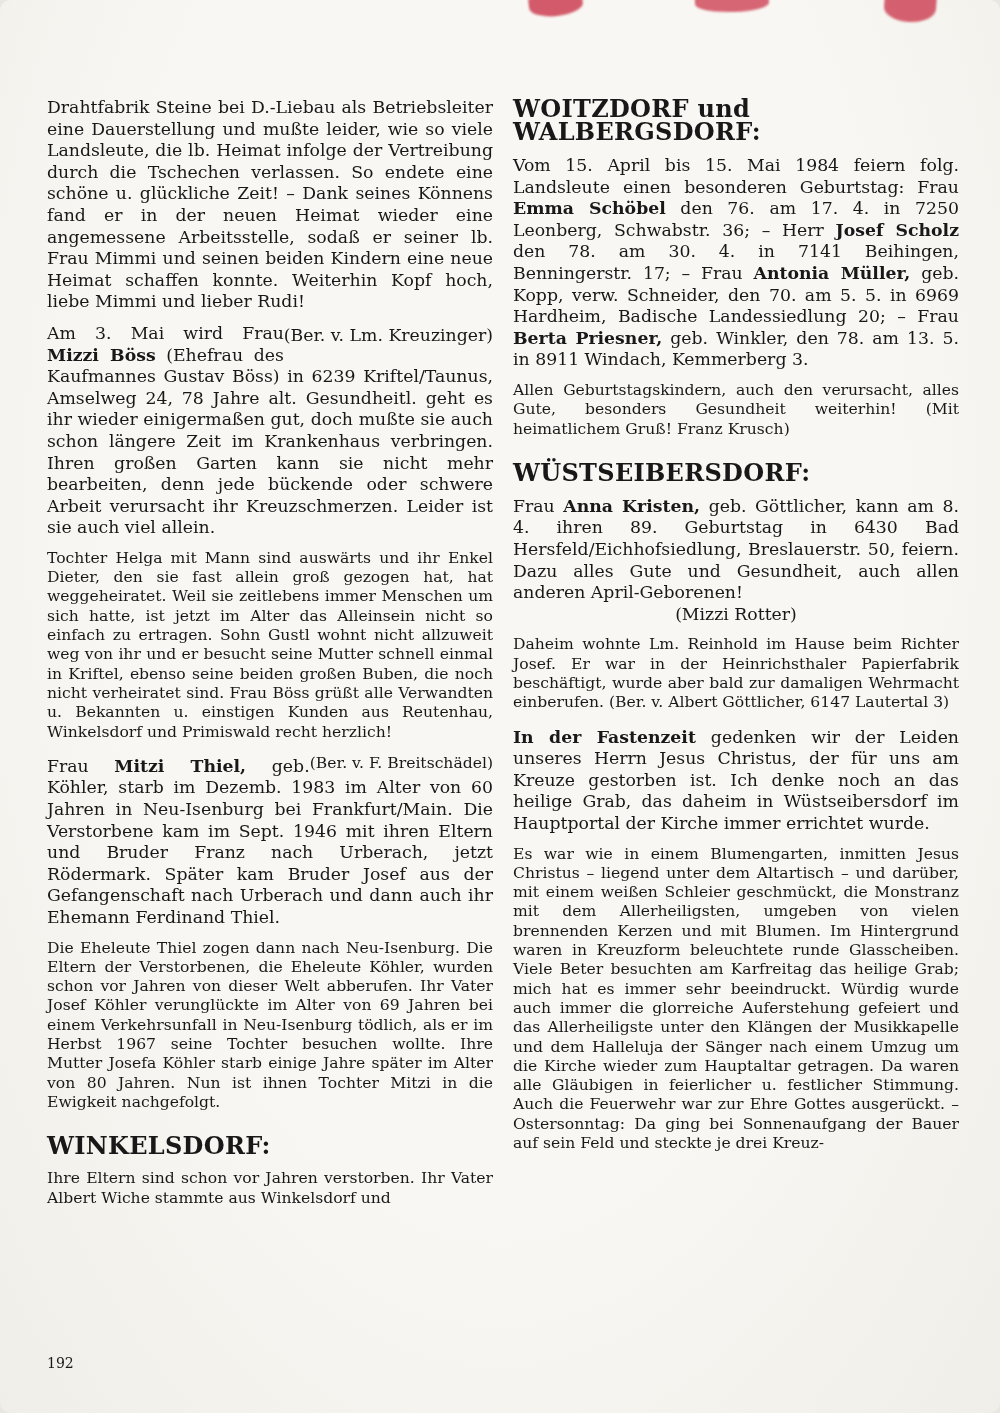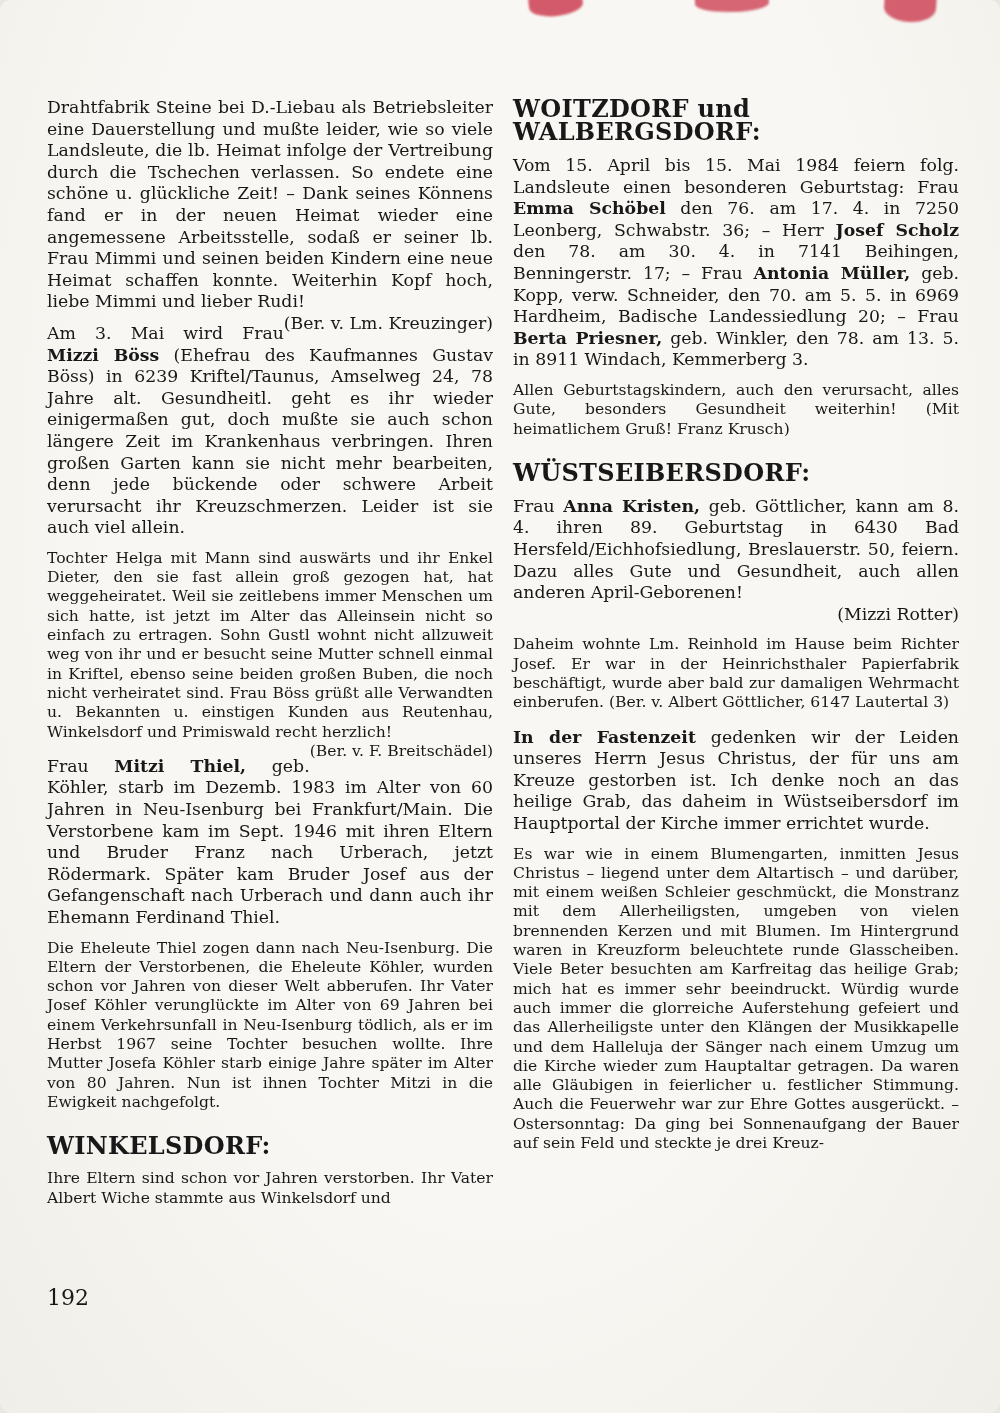--- a/index.html
+++ b/index.html
@@ -25,28 +25,28 @@
 
   .section-heading {
     font-size: 24px;
     line-height: 23px;
     font-weight: bold;
     letter-spacing: 0.3px;
     margin: 22px 0 12px 0;
   }
   .column .section-heading:first-child { margin-top: 0; }
 
-  .sig-inline-right { float: right; }
-  .sig-own-line { display: block; text-align: right; }
+  .sig-inline-right { float: right; margin-top: 12px; }
+  .sig-own-line { display: block; text-align: center; }
 
   .page-number {
     position: absolute;
     left: 47px;
-    top: 1286px;
-    font-size: 22px;
+    top: 1351px;
+    font-size: 14px;
     line-height: 24px;
   }
 
   .red-mark { position: absolute; filter: blur(1.1px); }
   .red-mark.mark1 { left: 529px; top: -5px; width: 54px; height: 21px;
     border-radius: 10% 20% 55% 60%; transform: rotate(-7deg); opacity: 0.78; }
   .red-mark.mark2 { left: 695px; top: -5px; width: 74px; height: 17px;
     border-radius: 5% 10% 50% 55%; transform: rotate(-2deg); opacity: 0.72; }
   .red-mark.mark3 { left: 884px; top: -6px; width: 52px; height: 28px;
     border-radius: 15% 10% 55% 50%; transform: rotate(4deg); opacity: 0.75; }

